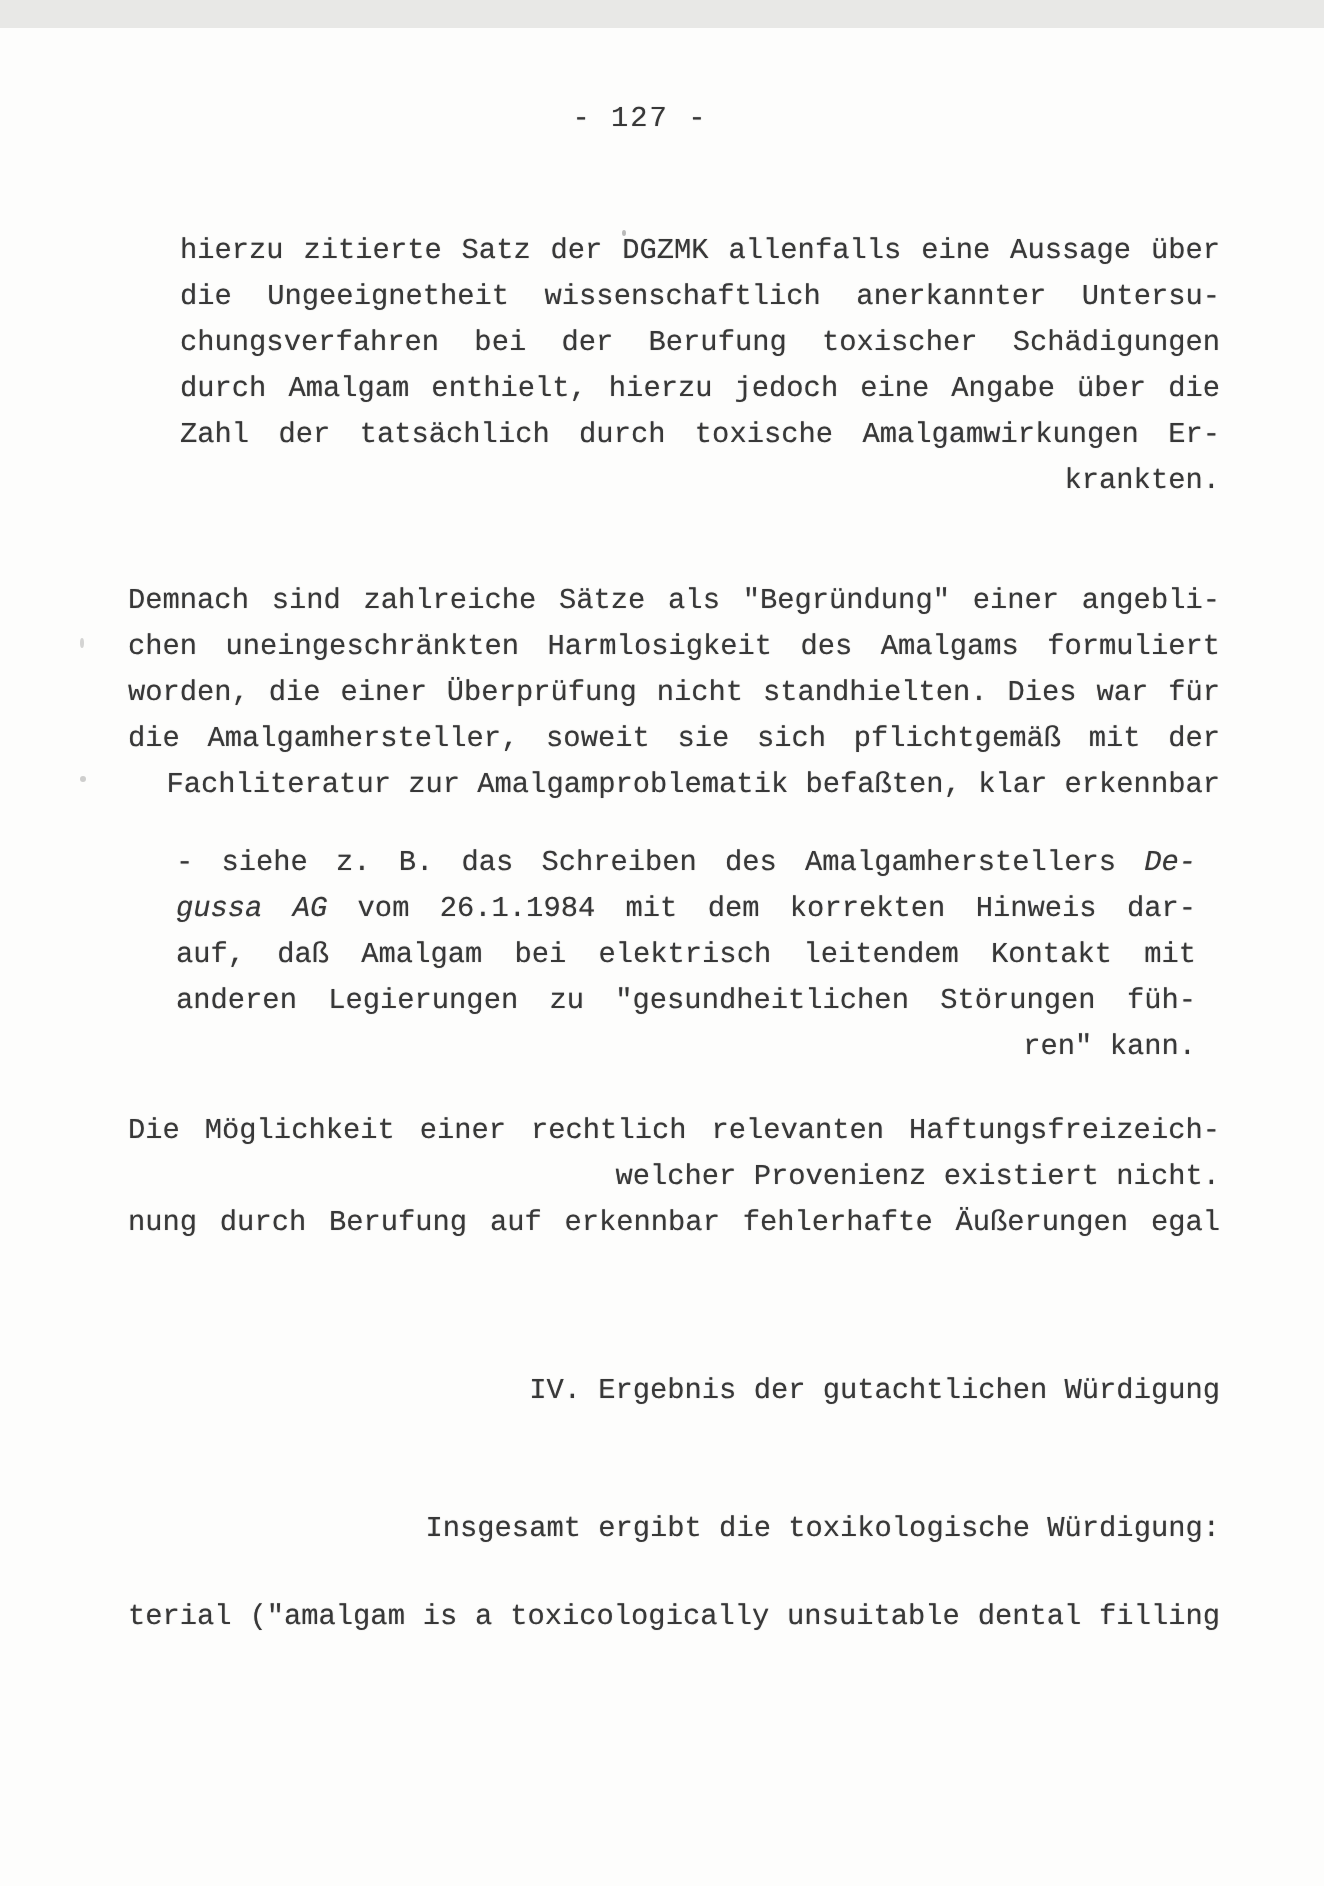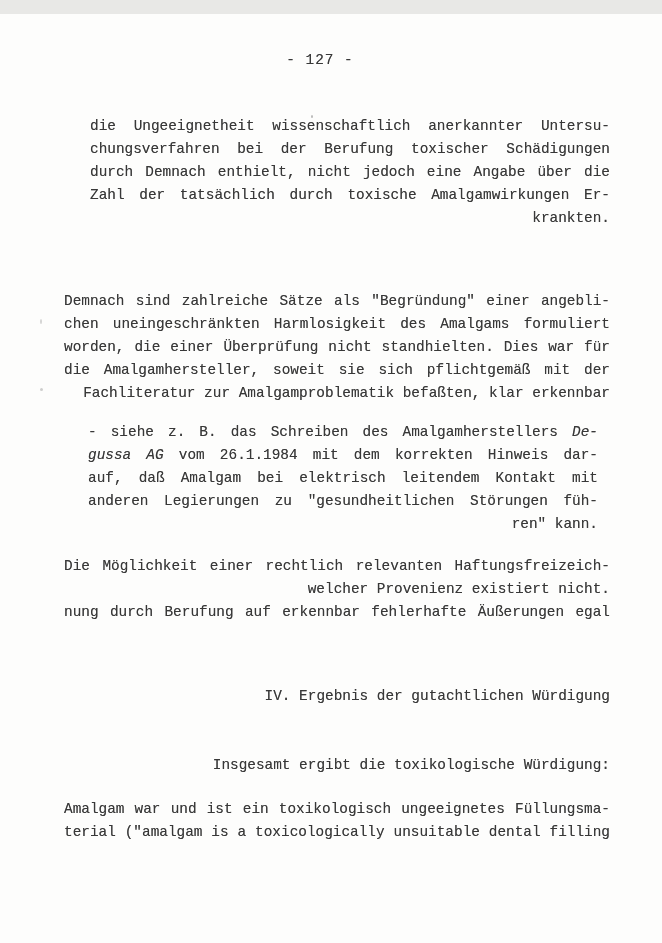--- a/index.html
+++ b/index.html
@@ -59,23 +59,24 @@
   .speck-3 { left: 40px;  top: 374px; width: 3px; height: 3px; opacity: .7; }
 </style>
 </head>
 <body>
 
 <div class="page">
   <div class="page-number">- 127 -</div>
 
   <div>
       <div class="block" data-block="para-opening">
+        <div class="line j"><span>hierzu zitierte Satz der DGZMK allenfalls eine Aussage über</span></div>
         <div class="line j"><span>die Ungeeignetheit wissenschaftlich anerkannter Untersu-</span></div>
         <div class="line j"><span>chungsverfahren bei der Berufung toxischer Schädigungen</span></div>
-        <div class="line j"><span>durch Demnach enthielt, nicht jedoch eine Angabe über die</span></div>
+        <div class="line j"><span>durch Amalgam enthielt, hierzu jedoch eine Angabe über die</span></div>
         <div class="line j"><span>Zahl der tatsächlich durch toxische Amalgamwirkungen Er-</span></div>
         <div class="line"><span>krankten.</span></div>
       </div>
       <div class="block" data-block="para-demnach">
         <div class="line j"><span>Demnach sind zahlreiche Sätze als "Begründung" einer angebli-</span></div>
         <div class="line j"><span>chen uneingeschränkten Harmlosigkeit des Amalgams formuliert</span></div>
         <div class="line j"><span>worden, die einer Überprüfung nicht standhielten. Dies war für</span></div>
         <div class="line j"><span>die Amalgamhersteller, soweit sie sich pflichtgemäß mit der</span></div>
         <div class="line"><span>Fachliteratur zur Amalgamproblematik befaßten, klar erkennbar</span></div>
       </div>
@@ -91,21 +92,20 @@
         <div class="line"><span>welcher Provenienz existiert nicht.</span></div>
         <div class="line j"><span>nung durch Berufung auf erkennbar fehlerhafte Äußerungen egal</span></div>
       </div>
       <div class="block" data-block="heading-iv">
         <div class="line"><span>IV. Ergebnis der gutachtlichen Würdigung</span></div>
       </div>
       <div class="block" data-block="para-insgesamt">
         <div class="line"><span>Insgesamt ergibt die toxikologische Würdigung:</span></div>
       </div>
       <div class="block" data-block="para-amalgam">
-        <div class="line j"><span>Amalgam war und ist ein toxikologisch ungeeignetes Füllungsma-</span></div>
         <div class="line j"><span>terial ("amalgam is a toxicologically unsuitable dental filling</span></div>
       </div>
     </div>
 
   <div class="speck speck-1"></div>
   <div class="speck speck-2"></div>
   <div class="speck speck-3"></div>
 </div>
 
 </body></html>

